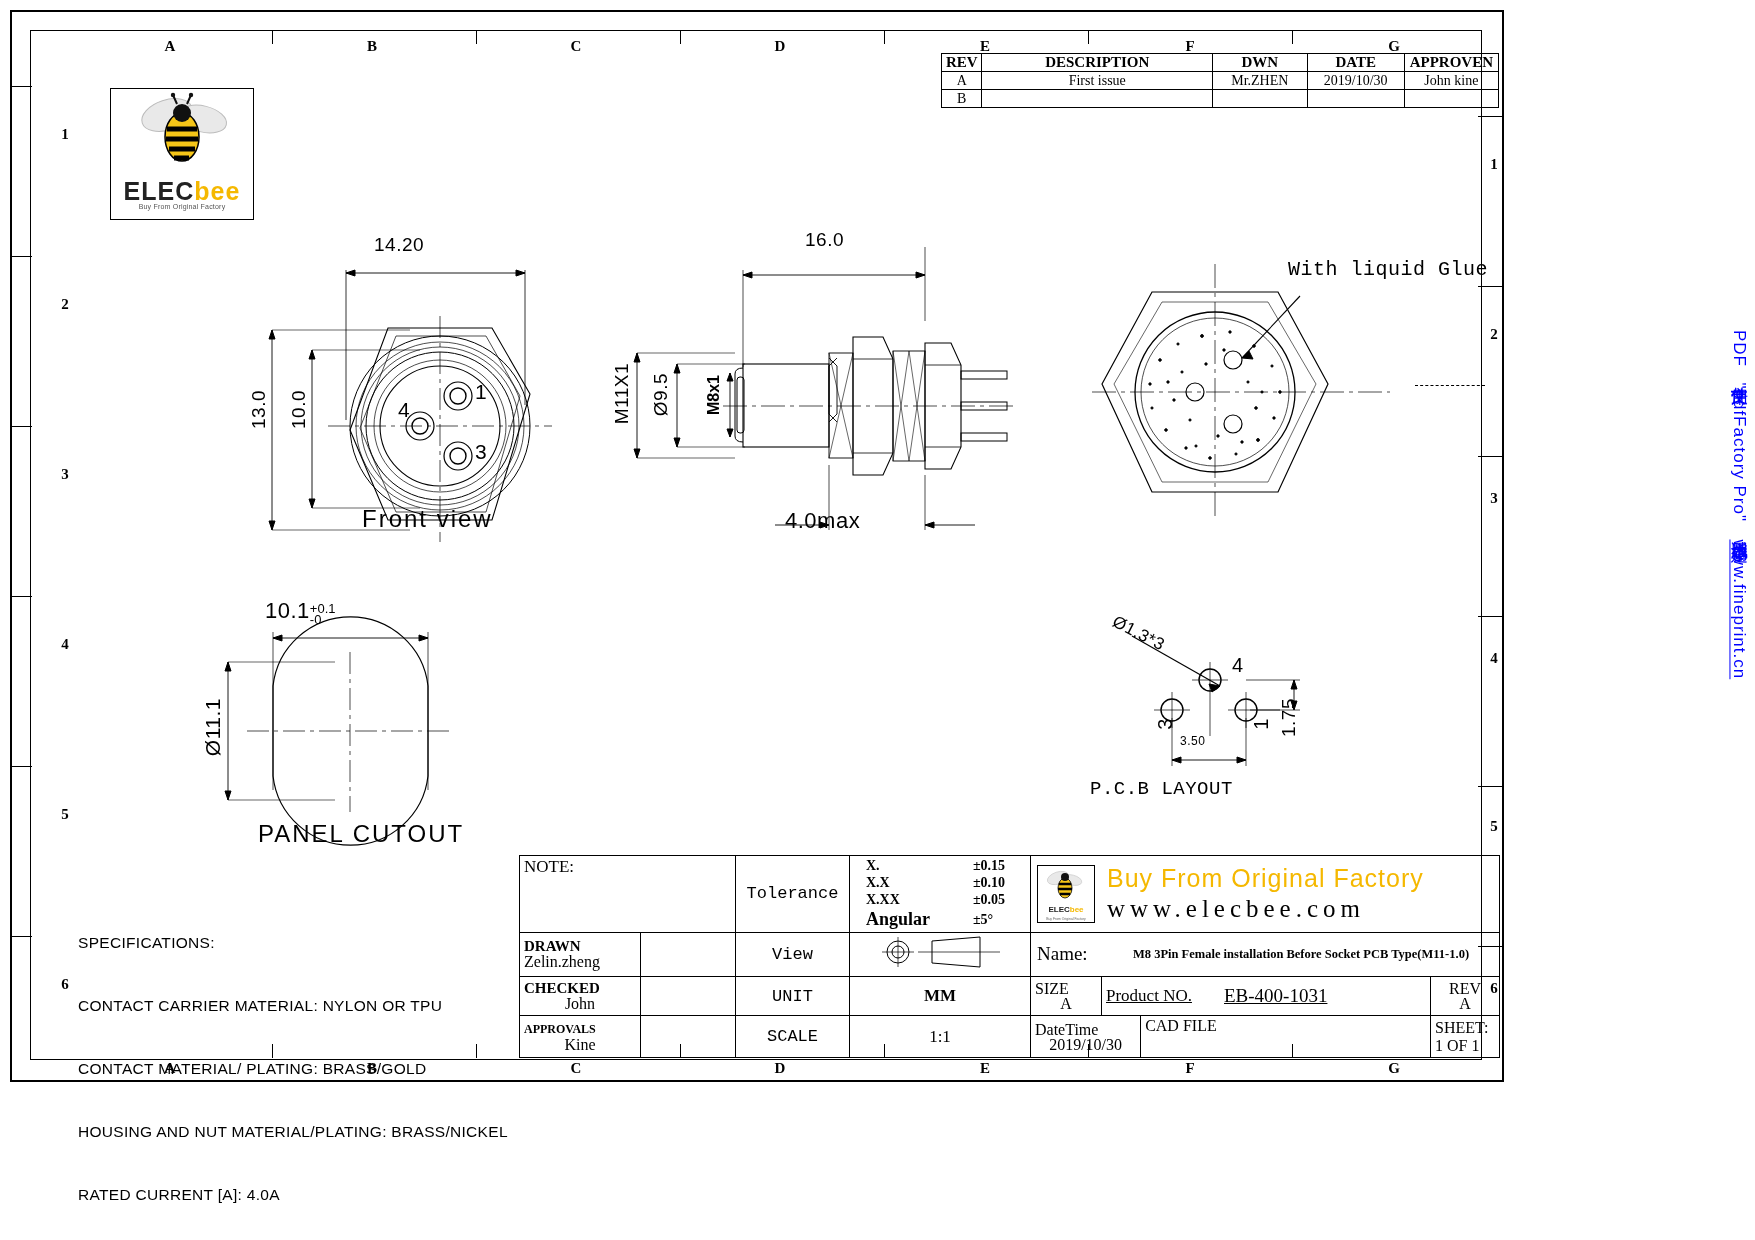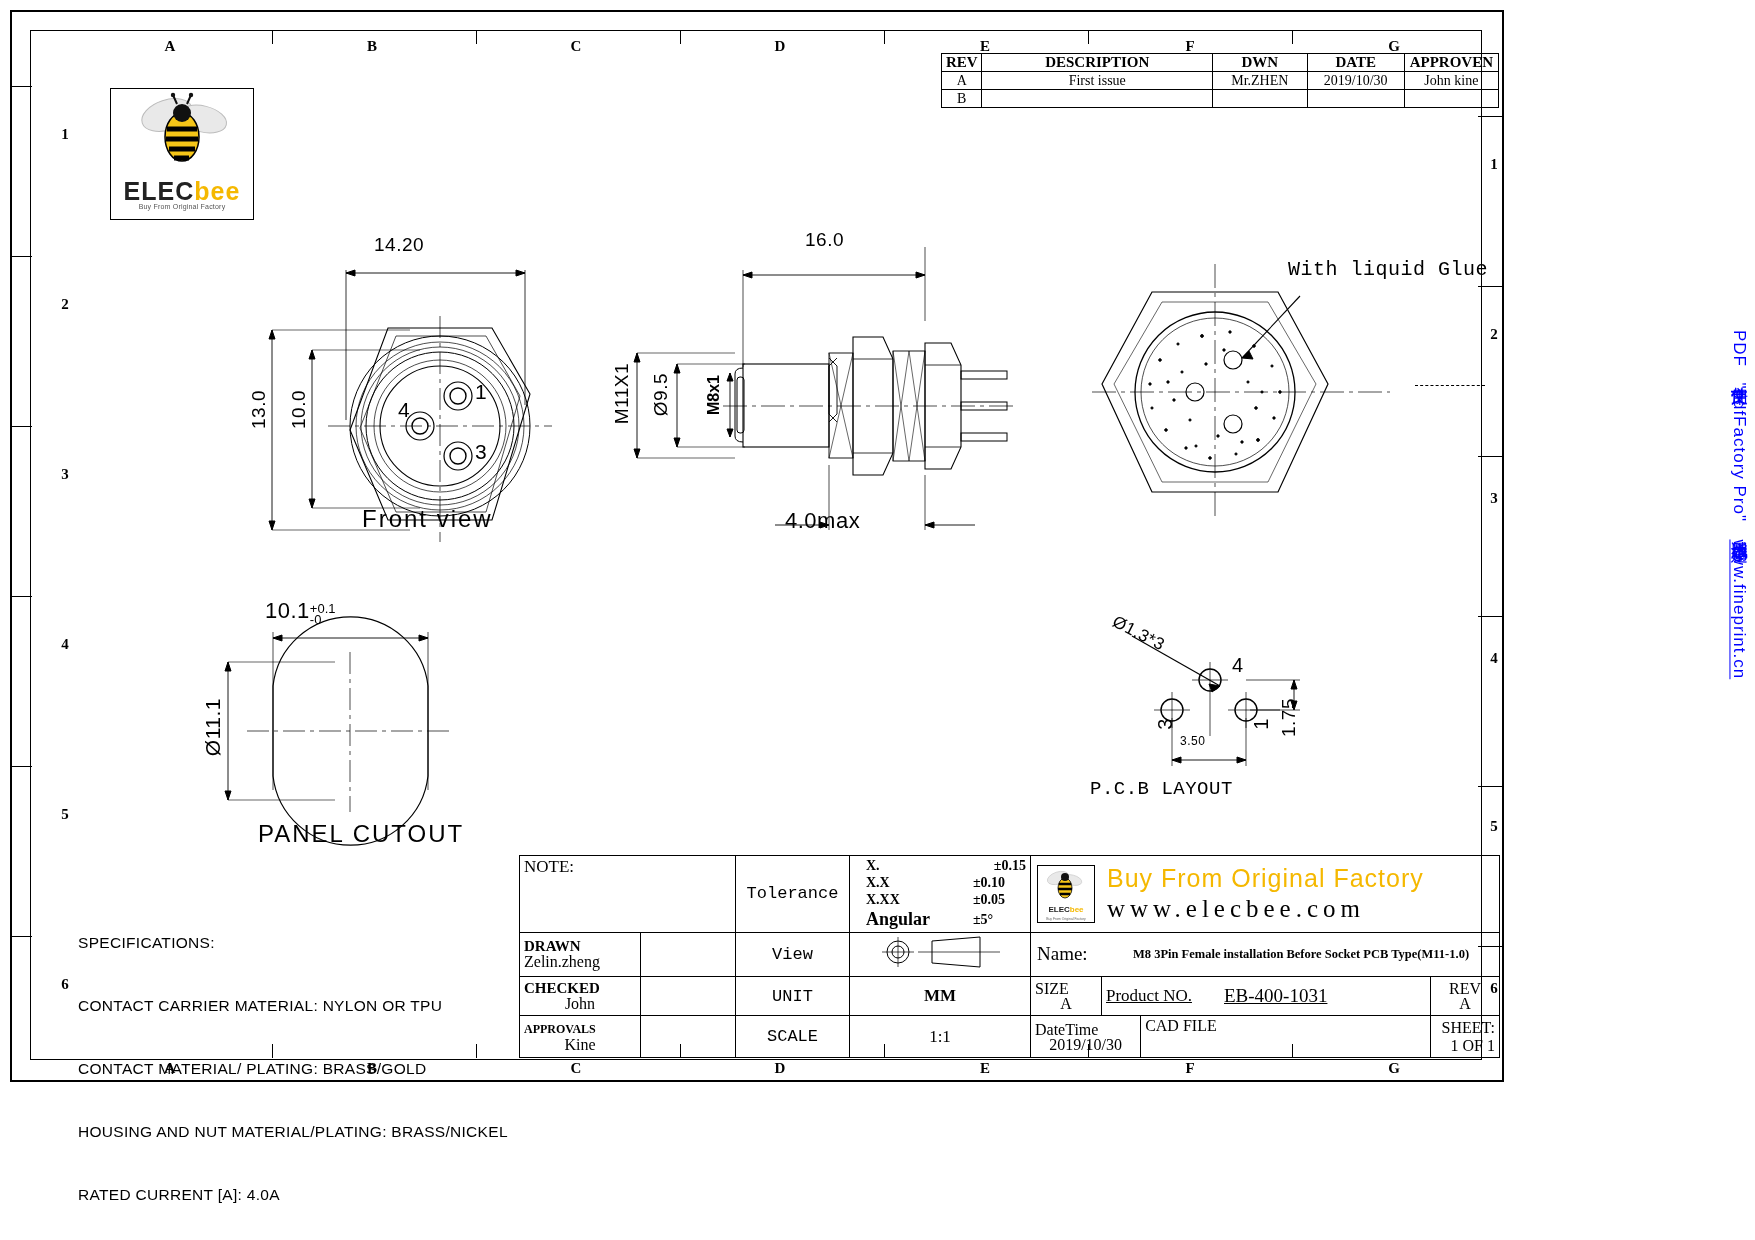--- a/index.html
+++ b/index.html
@@ -455,21 +455,21 @@
         <tr style="height:62px;">
     <td colspan="2" rowspan="2" style="width:198px;vertical-align:top;">
       <span style="font-size:17px;">NOTE:</span>
     </td>
     <td rowspan="2" style="width:105px;text-align:center;font-family:'Liberation Mono',monospace;font-size:17px;">Tolerance</td>
     <td rowspan="2" style="width:160px;padding-left:16px;">
       <table style="border:none;width:100%;">
         <tbody>
                 <tr>
                   <td style="border:none;font-weight:bold;font-size:14px;padding:0;">X.</td>
-            <td style="border:none;font-weight:bold;font-size:14px;padding:0 0 0 14px;text-align:right;">±0.15</td>
+            <td style="border:none;font-weight:bold;font-size:14px;padding:0 0 0 14px;">±0.15</td>
                 </tr>
         <tr>
                   <td style="border:none;font-weight:bold;font-size:14px;padding:0;">X.X</td>
             <td style="border:none;font-weight:bold;font-size:14px;padding:0 0 0 14px;">±0.10</td>
                 </tr>
         <tr>
                   <td style="border:none;font-weight:bold;font-size:14px;padding:0;">X.XX</td>
             <td style="border:none;font-weight:bold;font-size:14px;padding:0 0 0 14px;">±0.05</td>
                 </tr>
         <tr>
@@ -561,21 +561,21 @@
     <td style="text-align:center;font-family:'Liberation Mono',monospace;font-size:17px;">SCALE</td>
     <td style="text-align:center;font-size:17px;">1:1</td>
     <td colspan="2" style="line-height:15px;">
       <div style="font-size:16px;">DateTime</div>
       <div style="font-size:16px;text-align:center;">2019/10/30</div>
     </td>
     <td style="vertical-align:top;">
       <span style="font-size:16px;">CAD FILE</span>
       <span style="font-size:15px;"></span>
     </td>
-    <td colspan="2" style="text-align:right;font-size:16px;">SHEET:  1 OF 1</td>
+    <td colspan="2" style="text-align:left;font-size:16px;">SHEET:  1 OF 1</td>
   </tr>
 </tbody>
     </table>
 </div>
 
 <div class="abs" id="pdffactory-watermark">
   <span>PDF 文件使用 "pdfFactory Pro" 试用版本创建 </span><span class="link">www.fineprint.cn</span>
 </div>
 
 </body></html>

